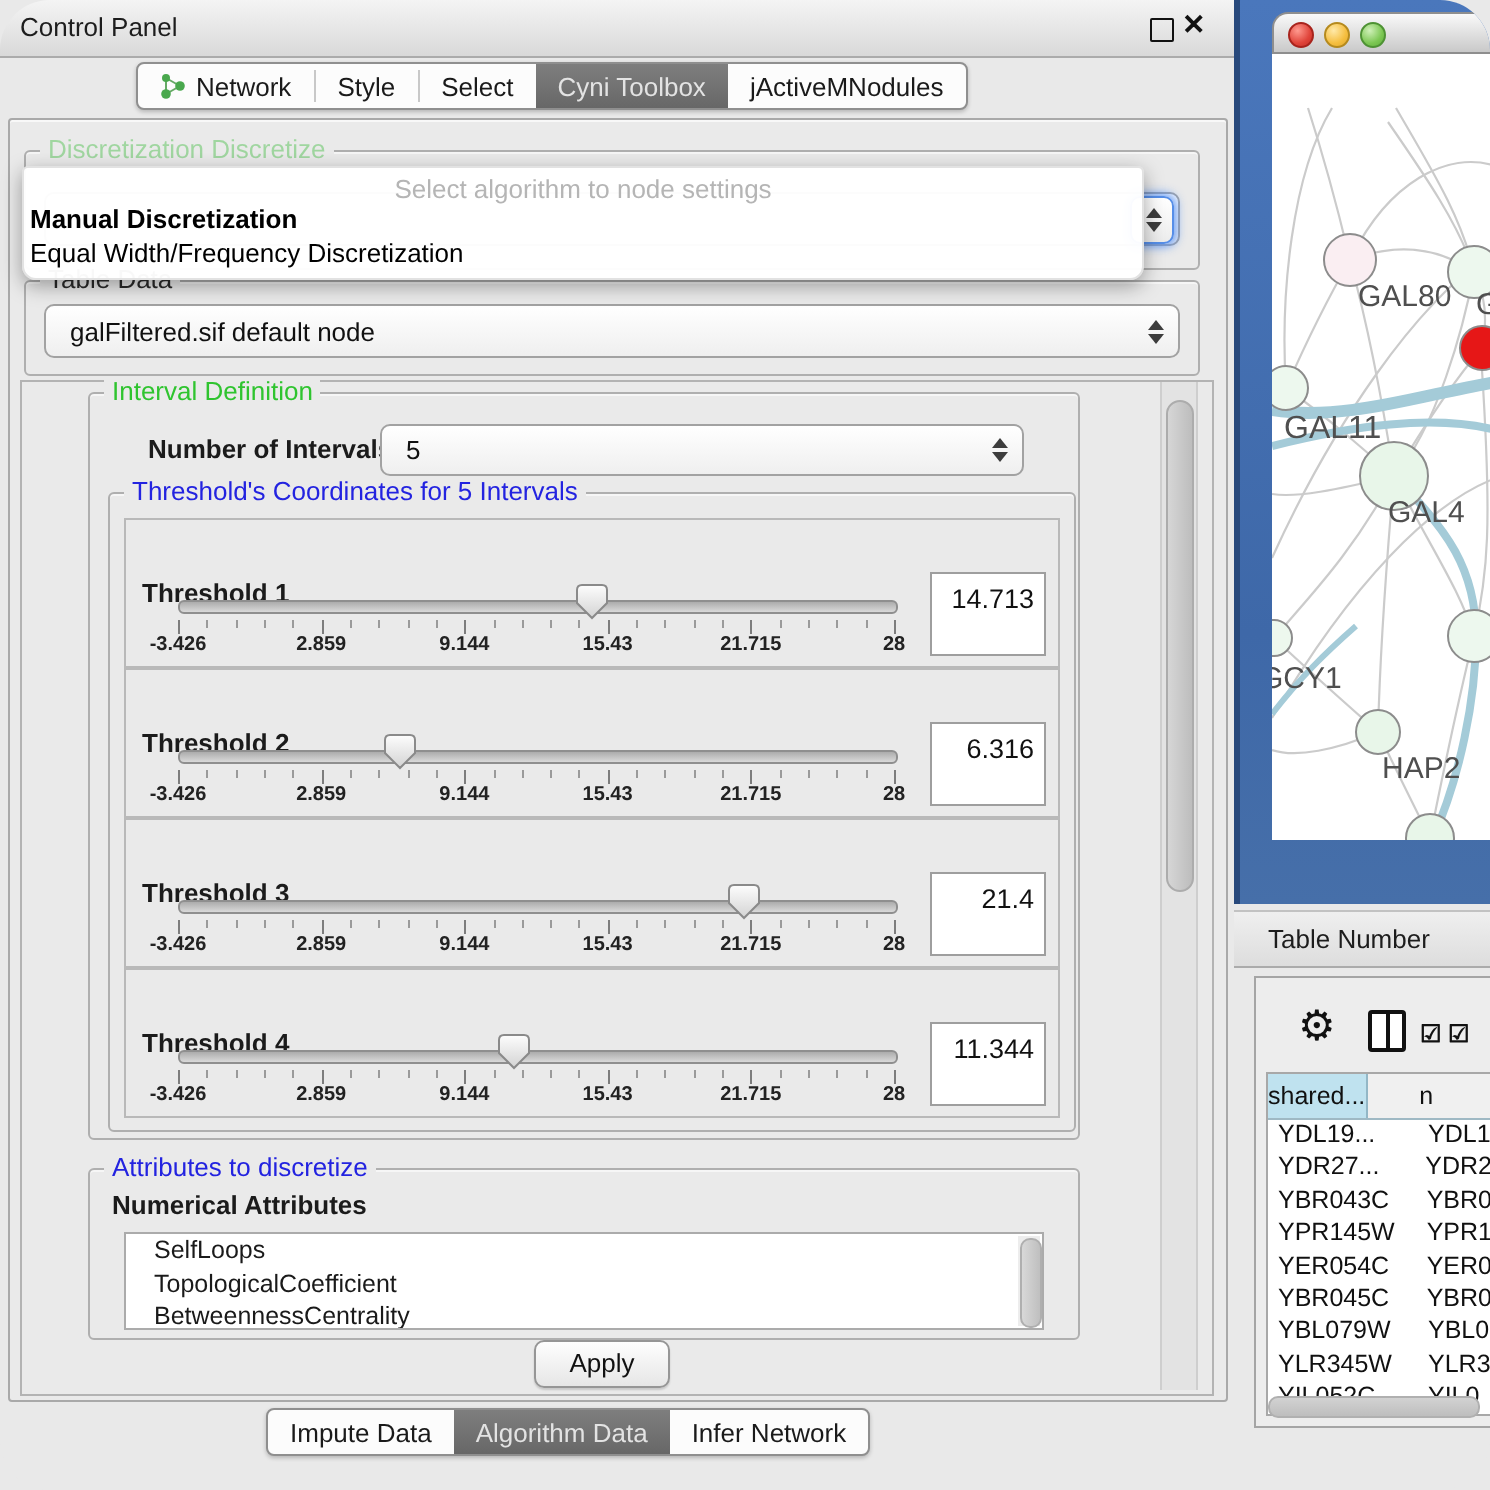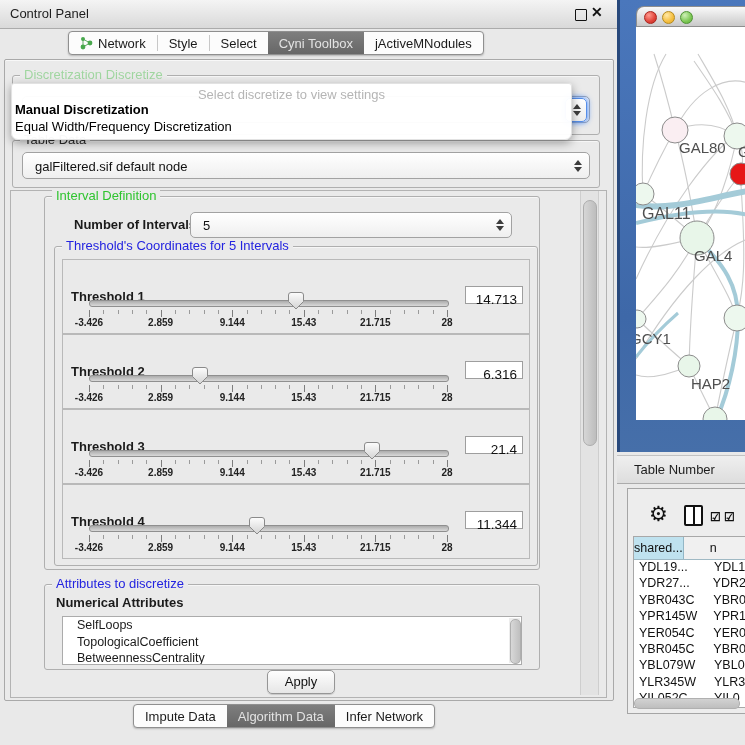--- a/index.html
+++ b/index.html
@@ -1,17 +1,17 @@
 <!DOCTYPE html>
 <html><head>
 <meta charset="utf-8">
 <style>
   html,body{margin:0;padding:0;}
   body{width:745px;height:745px;overflow:hidden;font-family:"Liberation Sans",sans-serif;background:#E9E9E9;}
-  #root{position:relative;width:745px;height:745px;background:#E9E9E9;overflow:hidden;}
+  #root{position:relative;width:745px;height:745px;background:#E9E9E9;overflow:hidden;border-radius:25px;}
   .abs{position:absolute;}
 
   
   .titlebar{left:0;top:0;width:617px;height:28px;background:linear-gradient(#F4F4F4,#D9D9D9);border-bottom:1px solid #ABABAB;}
   .titlebar .title{position:absolute;left:10px;top:6px;font-size:13px;color:#1d1d1d;}
   .float-ic{position:absolute;left:575px;top:9px;width:10px;height:10px;border:1.6px solid #111;border-radius:1px;background:transparent;}
   .close-ic{position:absolute;left:591px;top:4px;font-size:14px;font-weight:bold;color:#111;}
 
   .tabbar{display:flex;align-items:stretch;background:#FCFCFC;border:1px solid #8F8F8F;border-radius:4px;overflow:hidden;height:22px;box-shadow:0 1px 2px rgba(0,0,0,.22);}
   .tab{display:flex;align-items:center;gap:5px;padding:0 11px;font-size:13px;color:#1A1A1A;white-space:nowrap;cursor:default;}
@@ -43,21 +43,21 @@
   .vscroll-track{left:580px;top:191px;width:17px;height:504px;background:#E3E3E3;border-left:1px solid #CECECE;border-right:1px solid #CECECE;}
   .vscroll-thumb{position:absolute;left:2px;top:9px;width:12px;height:244px;border-radius:7px;background:linear-gradient(90deg,#D6D6D6,#BDBDBD);border:1px solid #ACACAC;}
 
   .thresh-row{position:absolute;left:62px;width:466px;height:73px;border:1px solid #B9B9B9;background:#EAEAEA;}
   .thresh-row .t-title{position:absolute;left:8px;top:5px;font-size:13px;font-weight:bold;color:#1b1b1b;margin-top:24px;}
   .track{position:absolute;left:26px;top:40px;width:358px;height:5px;border-radius:3px;background:linear-gradient(#ACACAC,#D9D9D9);border:1px solid #8F8F8F;}
   .thumb{position:absolute;top:32px;width:16px;height:18px;z-index:3;}
   .tick{position:absolute;width:1px;background:#7d7d7d;}
   .tick.minor{background:#9a9a9a;}
   .tick-label{position:absolute;top:57px;transform:translateX(-50%);font-size:10px;font-weight:bold;color:#222;white-space:nowrap;}
-  .val-box{position:absolute;right:6px;top:26px;width:58px;height:18px;background:#FFF;border:1px solid #9E9E9E;font-size:13.5px;color:#111;text-align:right;line-height:26px;padding-right:5px;box-sizing:border-box;}
+  .val-box{position:absolute;right:6px;top:26px;width:58px;height:42px;background:#FFF;border:1px solid #9E9E9E;font-size:13.5px;color:#111;text-align:right;line-height:26px;padding-right:5px;box-sizing:border-box;}
 
   .attr-list{position:absolute;left:62px;top:616px;width:458px;height:47px;background:#FFF;border:1px solid #ABABAB;overflow:hidden;}
   .attr-item{font-size:12.5px;color:#1a1a1a;line-height:16.5px;padding-left:14px;white-space:nowrap;}
   .list-scroll{position:absolute;right:1px;top:1px;width:11px;height:45px;background:#EDEDED;}
   .list-scroll .lthumb{position:absolute;left:1px;top:1px;width:9px;height:43px;border-radius:5px;background:linear-gradient(90deg,#D8D8D8,#BFBFBF);border:1px solid #AFAFAF;}
 
   .apply-btn{left:267px;top:670px;width:66px;height:22px;border:1px solid #969696;border-radius:5px;background:linear-gradient(#FEFEFE,#E6E6E6);font-size:13px;color:#111;text-align:center;line-height:22px;box-shadow:0 1px 1px rgba(0,0,0,.15);}
 
   
   .netwin{left:617px;top:0;width:128px;height:452px;background:linear-gradient(180deg,#4A77BC 0%,#3E68A8 70%,#466FA9 100%);border-left:3px solid #28497C;}
@@ -134,21 +134,21 @@
   <div class="combo" style="left:22px;top:96px;width:566px;height:25px;">
     <span class="focus-stepper">
         <span class="stepper">
           <span class="arr-up"></span>
           <span class="arr-dn"></span>
         </span>
       </span>
   </div>
 
   <div class="abs popup">
-    <div class="hint">Select discretize to view settings</div>
+    <div class="hint">Select algorithm to node settings</div>
     <div class="opt b" style="top:18px;">Manual Discretization</div>
     <div class="opt" style="top:35px;">Equal Width/Frequency Discretization</div>
   </div>
 
   <div class="group" style="left:12px;top:140px;width:586px;height:46px;"></div>
   <div class="group-title gt-dark" style="left:20px;top:133px;">Table Data</div>
   <div class="combo" style="left:22px;top:152px;width:566px;height:25px;">
     <span class="val">galFiltered.sif default node</span>
     <span class="stepper">
         <span class="arr-up"></span>

